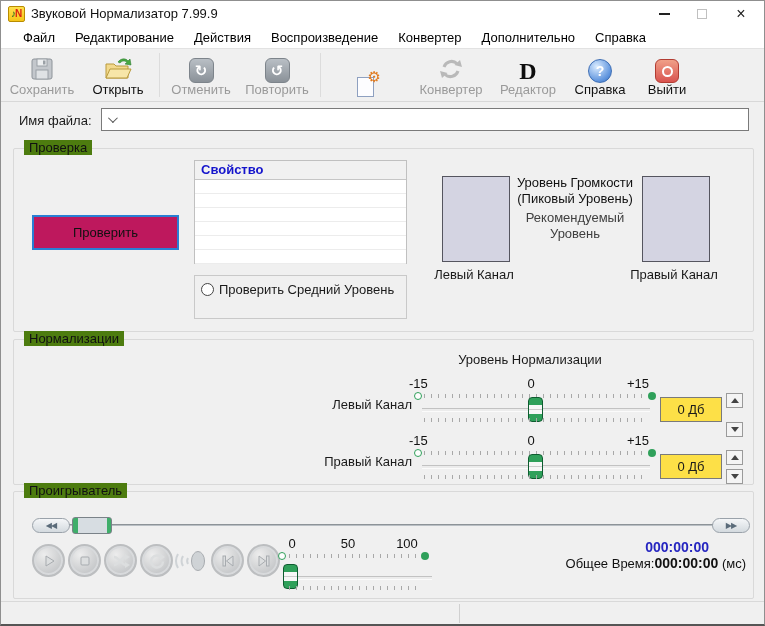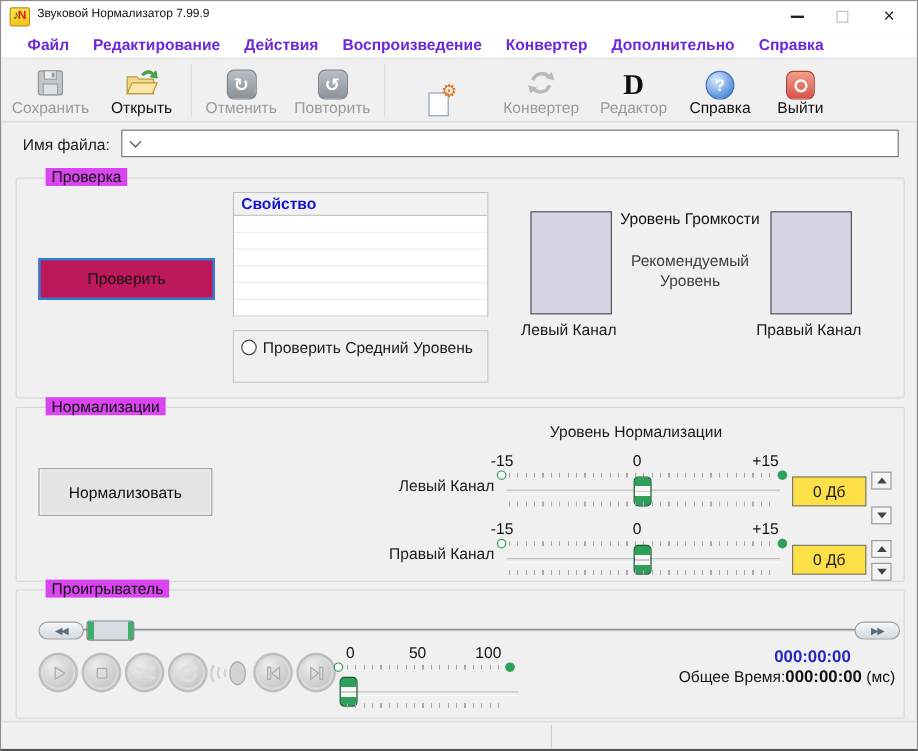--- a/index.html
+++ b/index.html
@@ -5,29 +5,29 @@
   * { margin:0; padding:0; box-sizing:border-box; }
   html,body { background:#c8c8c8; }
   body { font-family:"Liberation Sans","DejaVu Sans",sans-serif; font-size:13px; color:#1a1a1a; }
   .window { position:relative; width:765px; height:626px; background:#f0f0f0; border:1px solid #8f8f8f; border-bottom:2px solid #555; overflow:hidden; }
 
   
   .titlebar { position:absolute; left:0; top:0; width:100%; height:26px; background:#fff; display:flex; align-items:center; }
   .appicon { position:absolute; left:7px; top:5px; width:17px; height:16px; background:linear-gradient(#ffe14d,#f5c518); border:1px solid #b98c00; border-radius:2px; display:flex; align-items:center; justify-content:center; overflow:hidden; }
   .appicon .note { color:#1b5e20; font-size:10px; line-height:10px; }
   .appicon .nletter { color:#d21; font-size:10px; font-weight:bold; line-height:10px; margin-left:-1px; }
-  .apptitle { position:absolute; left:30px; top:5px; font-size:10px; color:#111; }
+  .apptitle { position:absolute; left:30px; top:5px; font-size:13px; color:#111; }
   .winbtn { position:absolute; top:0; width:40px; height:26px; display:flex; align-items:center; justify-content:center; }
   .btn-min { right:80px; } .btn-max { right:42px; } .btn-close { right:4px; width:38px; font-size:16px; color:#222; }
   .minline { display:inline-block; width:11px; border-top:2px solid #222; }
   .maxbox { display:inline-block; width:10px; height:10px; border:1px solid #c0c0c0; }
 
   
   .menubar { position:absolute; left:0; top:26px; width:100%; height:22px; background:#fff; border-bottom:1px solid #e2e2e2; display:flex; align-items:center; padding-left:12px; }
-  .menuitem { padding:2px 10px; color:#6d28d9; cursor:default;font-weight:bold; }
+  .menuitem { padding:2px 10px; color:#000000; cursor:default; }
 
   
   .toolbar { position:absolute; left:0; top:48px; width:100%; height:53px; background:#f0f0f0; border-bottom:1px solid #d8d8d8; display:flex; align-items:stretch; padding:1px 0 1px 2px; }
   .tbtn { width:74px; display:flex; flex-direction:column; align-items:center; justify-content:flex-end; padding-bottom:3px; }
   .tbtn .ticon { height:30px; display:flex; align-items:flex-end; justify-content:center; }
   .tbtn .tlabel { line-height:14px; text-align:center; color:#111; }
   .tbtn.disabled .tlabel { color:#9a9a9a; }
   .tbtn.two-line { width:86px; } .tbtn.two-line .ticon { height:22px; }
   .tsep { width:1px; background:#dcdcdc; margin:3px 4px; }
   .sq-icon { width:25px; height:25px; border-radius:6px; border:1px solid #7d848b; background:linear-gradient(#b9bfc5,#8a9198); color:#fff; font-size:15px; font-weight:bold; display:flex; align-items:center; justify-content:center; }
@@ -40,21 +40,21 @@
   .exit-icon .ring { width:11px; height:11px; border:2px solid #fff; border-radius:50%; }
 
   
   .filelabel { position:absolute; left:18px; top:112px; }
   .combo { position:absolute; left:100px; top:107px; width:648px; height:23px; background:#fff; border:1px solid #7a7a7a; display:flex; align-items:center; padding-left:6px; }
   .chev { width:7px; height:7px; border-right:1.5px solid #555; border-bottom:1.5px solid #555; transform:rotate(45deg) translateY(-2px); }
   .combo input { border:none; outline:none; flex:1; height:100%; font:inherit; background:transparent; }
 
   
   .group { position:absolute; border:1px solid #d9d9d9; border-radius:2px; }
-  .grouplabel { position:absolute; top:-9px; left:24px; background:#d946ef; padding:0 5px; color:#111;text-align:center; }
+  .grouplabel { position:absolute; top:-9px; left:10px; background:#4d7c0f; padding:0 5px; color:#111;text-align:center; }
   .g-check { left:12px; top:147px; width:741px; height:184px; }
   .g-norm  { left:12px; top:338px; width:741px; height:146px; }
   .g-play  { left:12px; top:490px; width:741px; height:108px; }
 
   
   .check-btn { position:absolute; left:18px; top:66px; width:147px; height:35px; background:#be185d; border:2px solid #2a7fd4; font:inherit; color:#111; }
   .ptable { position:absolute; left:180px; top:11px; width:213px; height:104px; background:#fff; border:1px solid #c0c0c0; }
   .ptable .thead { height:19px; background:#f1f1f1; border-bottom:1px solid #c6c6c6; color:#1414cc; font-weight:bold; padding:1px 0 0 6px; }
   .ptable .trow { height:14px; border-bottom:1px solid #ececec; }
   .radio-panel { position:absolute; left:180px; top:126px; width:213px; height:44px; border:1px solid #c9c9c9; background:#f0f0f0; padding:4px 0 0 6px; }
@@ -232,32 +232,32 @@
     <div class="radio-panel">
       <div class="radio-row">
         <span class="radio"></span>
         <span>Проверить Средний Уровень</span>
       </div>
     </div>
     <div class="meter meter-l"></div>
     <div class="meter meter-r"></div>
     <div class="lvl-title">
       <div>Уровень Громкости</div>
+      <div>(Пиковый Уровень)</div>
     </div>
     <div class="lvl-reco">
       <div>Рекомендуемый</div>
       <div>Уровень</div>
     </div>
     <span class="chan-label chan-l">Левый Канал</span>
     <span class="chan-label chan-r">Правый Канал</span>
   </div>
 
   <div class="group g-norm">
     <span class="grouplabel">Нормализации</span>
-    <button class="norm-btn">Нормализовать</button>
     <div class="norm-title">Уровень Нормализации</div>
 
     <span class="slider-label" style="left:300px; top:57px;">Левый Канал</span>
     <span class="scale-num" style="left:395px; top:36px;">-15</span>
     <span class="scale-num" style="left:507px; top:36px; width:20px; text-align:center;">0</span>
     <span class="scale-num" style="left:605px; top:36px; width:30px; text-align:right;">+15</span>
     <span class="endcircle hollow" style="left:400px; top:52px;"></span>
     <div class="ticks" style="left:410px; top:54px; width:222px;"></div>
     <span class="endcircle filled" style="left:634px; top:52px;"></span>
     <div class="strack" style="left:408px; top:68px; width:228px;"></div>

